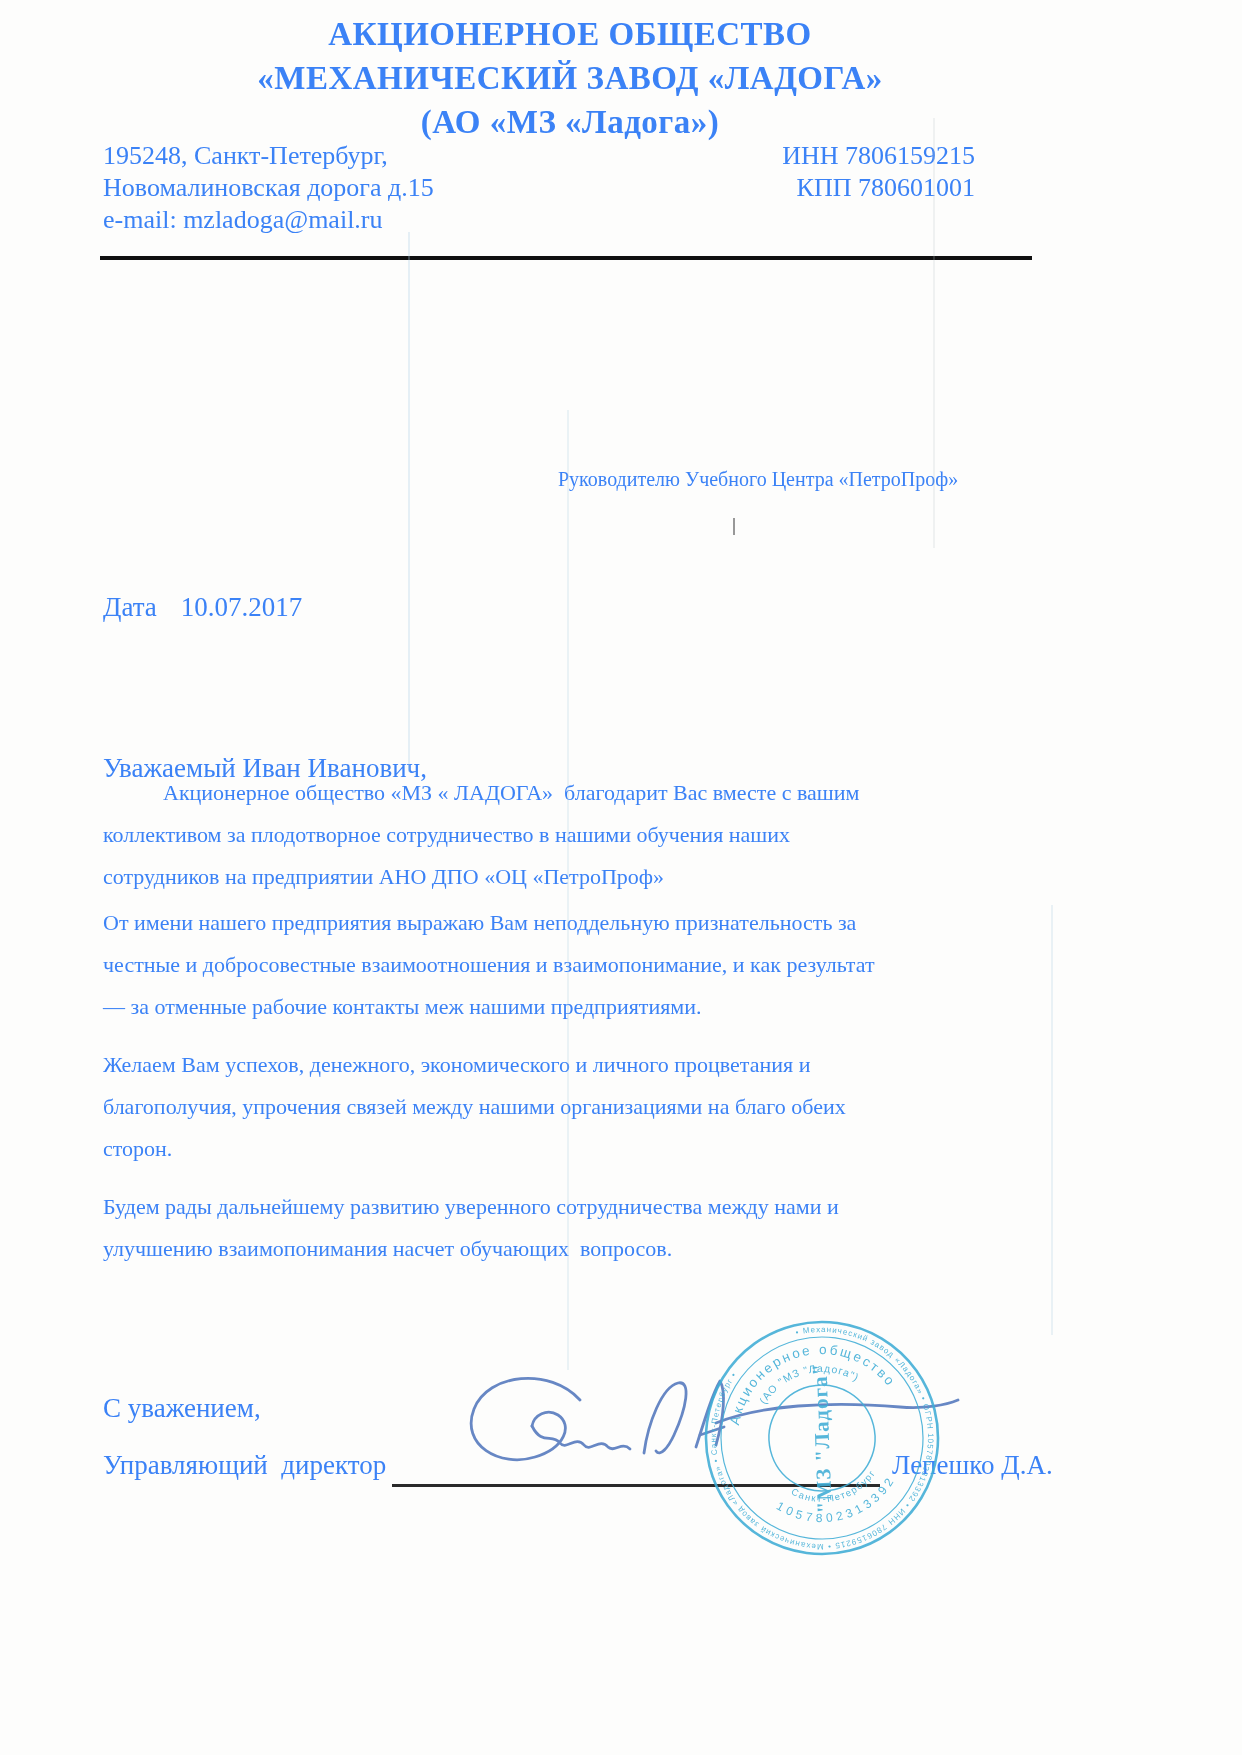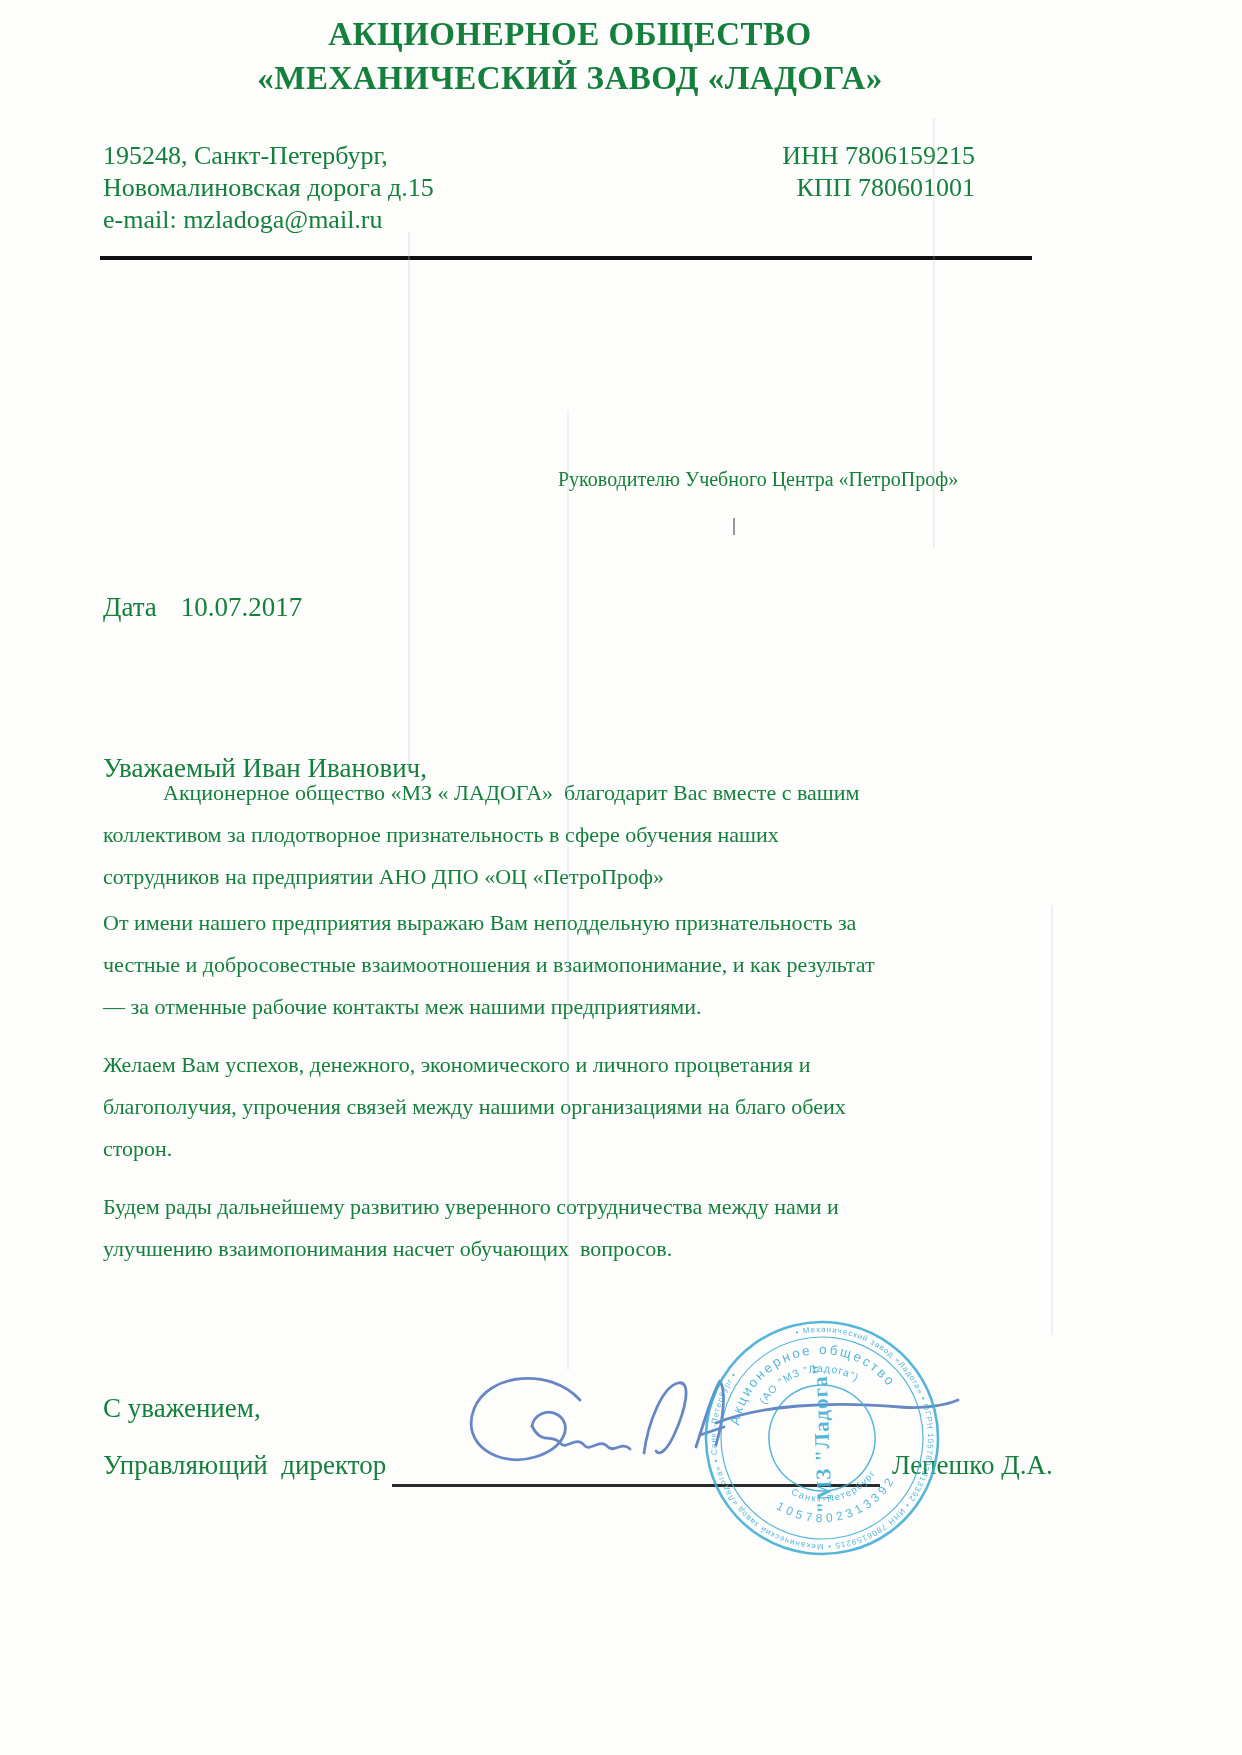--- a/index.html
+++ b/index.html
@@ -3,21 +3,21 @@
 <meta charset="utf-8">
 <style>
   html,body{margin:0;padding:0;background:#e9e9e9;}
   .page{
     position:relative;
     width:1242px;height:1755px;
     margin:0 auto;
     background:#fdfdfc;
     overflow:hidden;
     font-family:"Liberation Serif", serif;
-    color:#15803d;
+    color:#3b82f6;
   }
   
   .org-header{
     position:absolute;left:0;top:12px;width:1140px;
     text-align:center;font-weight:bold;
     font-size:33px;line-height:44px;letter-spacing:.5px;
   }
   .contact-left{
     position:absolute;left:103px;top:140px;
     font-size:26px;line-height:32px;font-family:Liberation Serif, serif;
@@ -69,20 +69,21 @@
   .tickmark{position:absolute;left:733px;top:518px;width:2px;height:17px;background:rgba(70,70,70,.55);}
 </style>
 </head>
 <body>
 
 <div class="page">
 
   <div class="org-header">
     <div>АКЦИОНЕРНОЕ ОБЩЕСТВО</div>
     <div>«МЕХАНИЧЕСКИЙ ЗАВОД «ЛАДОГА»</div>
+    <div>(АО «МЗ «Ладога»)</div>
   </div>
 
   <div class="contact-left">
     <div>195248, Санкт-Петербург,</div>
     <div>Новомалиновская дорога д.15</div>
     <div>e-mail: mzladoga@mail.ru</div>
   </div>
 
   <div class="contact-right">
     <div>ИНН 7806159215</div>
@@ -95,21 +96,21 @@
   <div class="tickmark"></div>
 
   <div class="date-line">
     <span>Дата</span><span class="gap"></span><span>10.07.2017</span>
   </div>
 
   <div class="salutation">Уважаемый Иван Иванович,</div>
 
   <div class="para p1">
     <div class="line indent">Акционерное общество «МЗ « ЛАДОГА»  благодарит Вас вместе с вашим</div>
-    <div class="line">коллективом за плодотворное признательность в сфере обучения наших</div>
+    <div class="line">коллективом за плодотворное сотрудничество в нашими обучения наших</div>
     <div class="line">сотрудников на предприятии АНО ДПО «ОЦ «ПетроПроф»</div>
   </div>
 
   <div class="para p2">
     <div class="line">От имени нашего предприятия выражаю Вам неподдельную признательность за</div>
     <div class="line">честные и добросовестные взаимоотношения и взаимопонимание, и как результат</div>
     <div class="line">— за отменные рабочие контакты меж нашими предприятиями.</div>
   </div>
 
   <div class="para p4">

